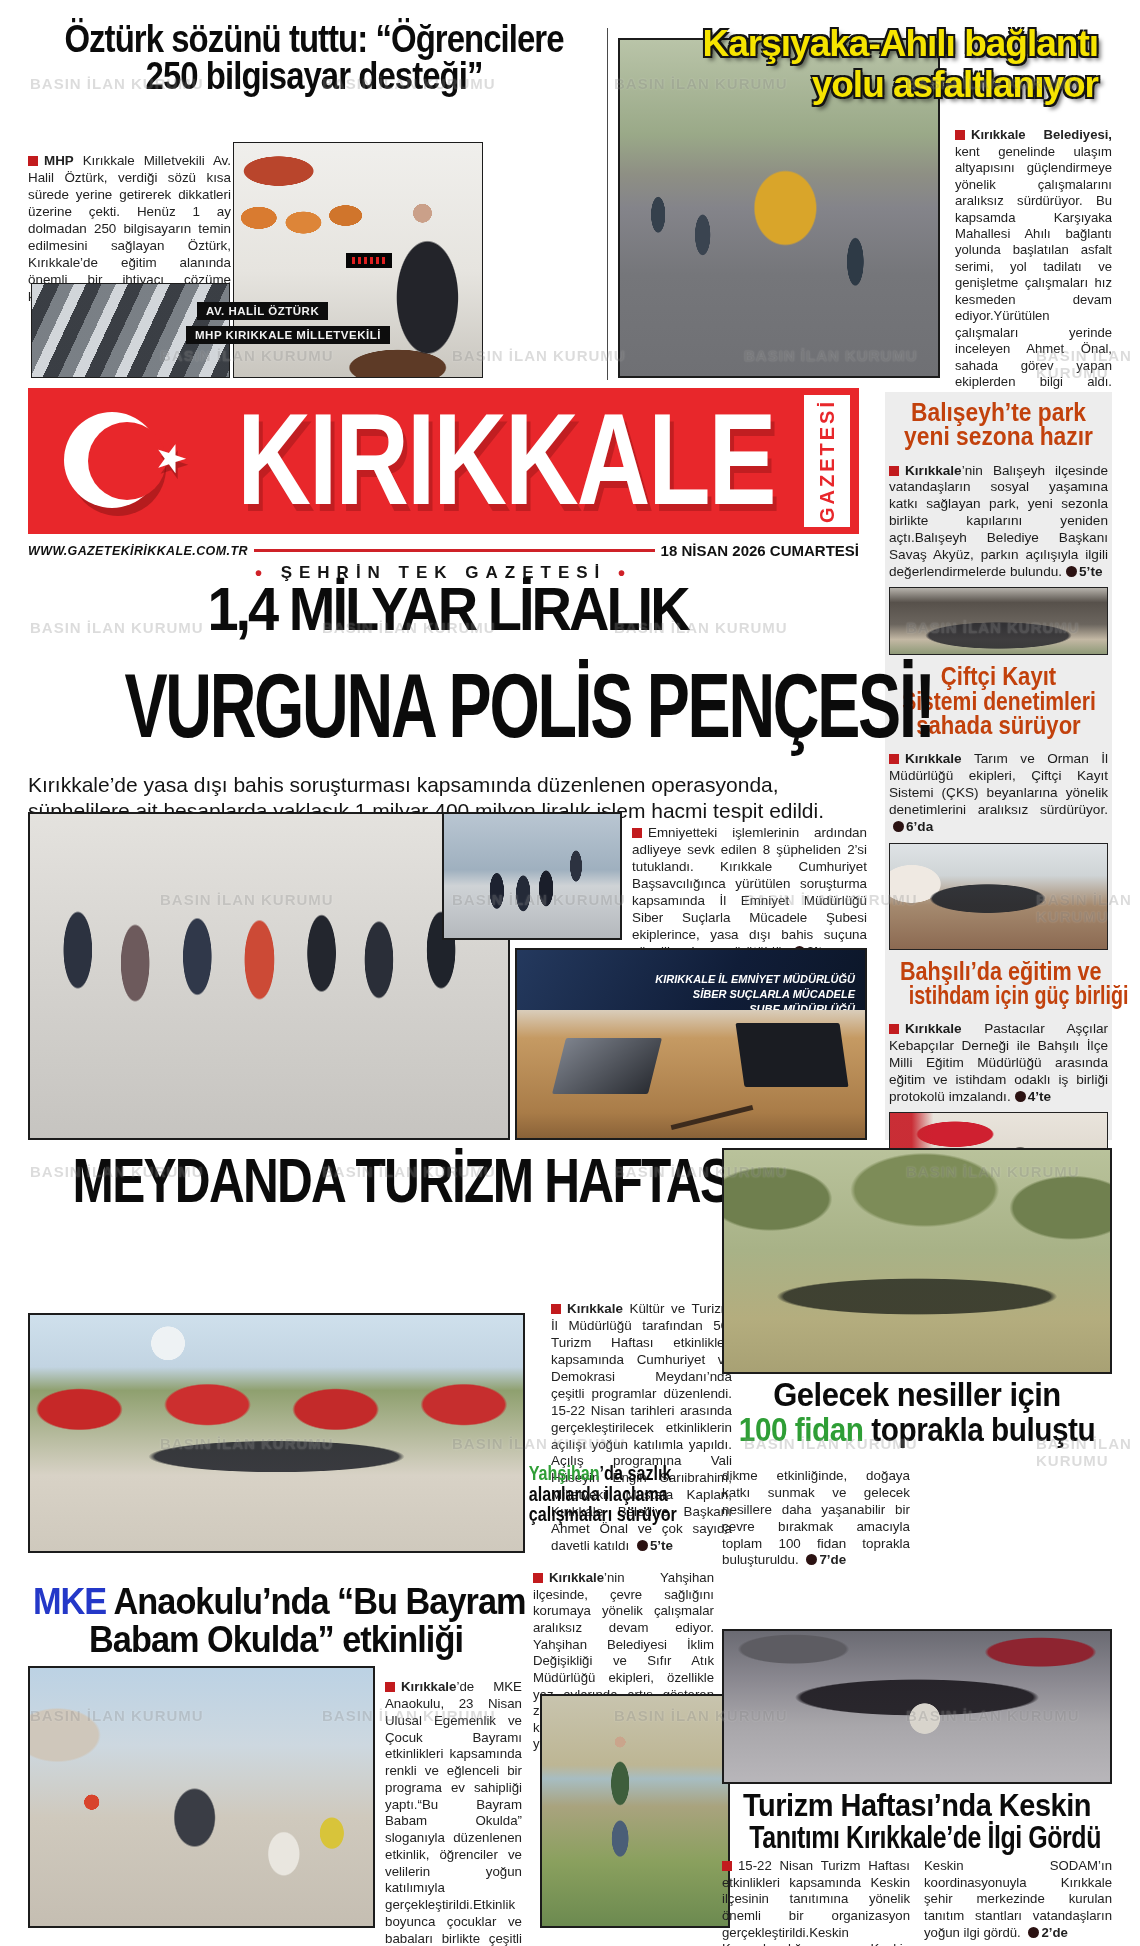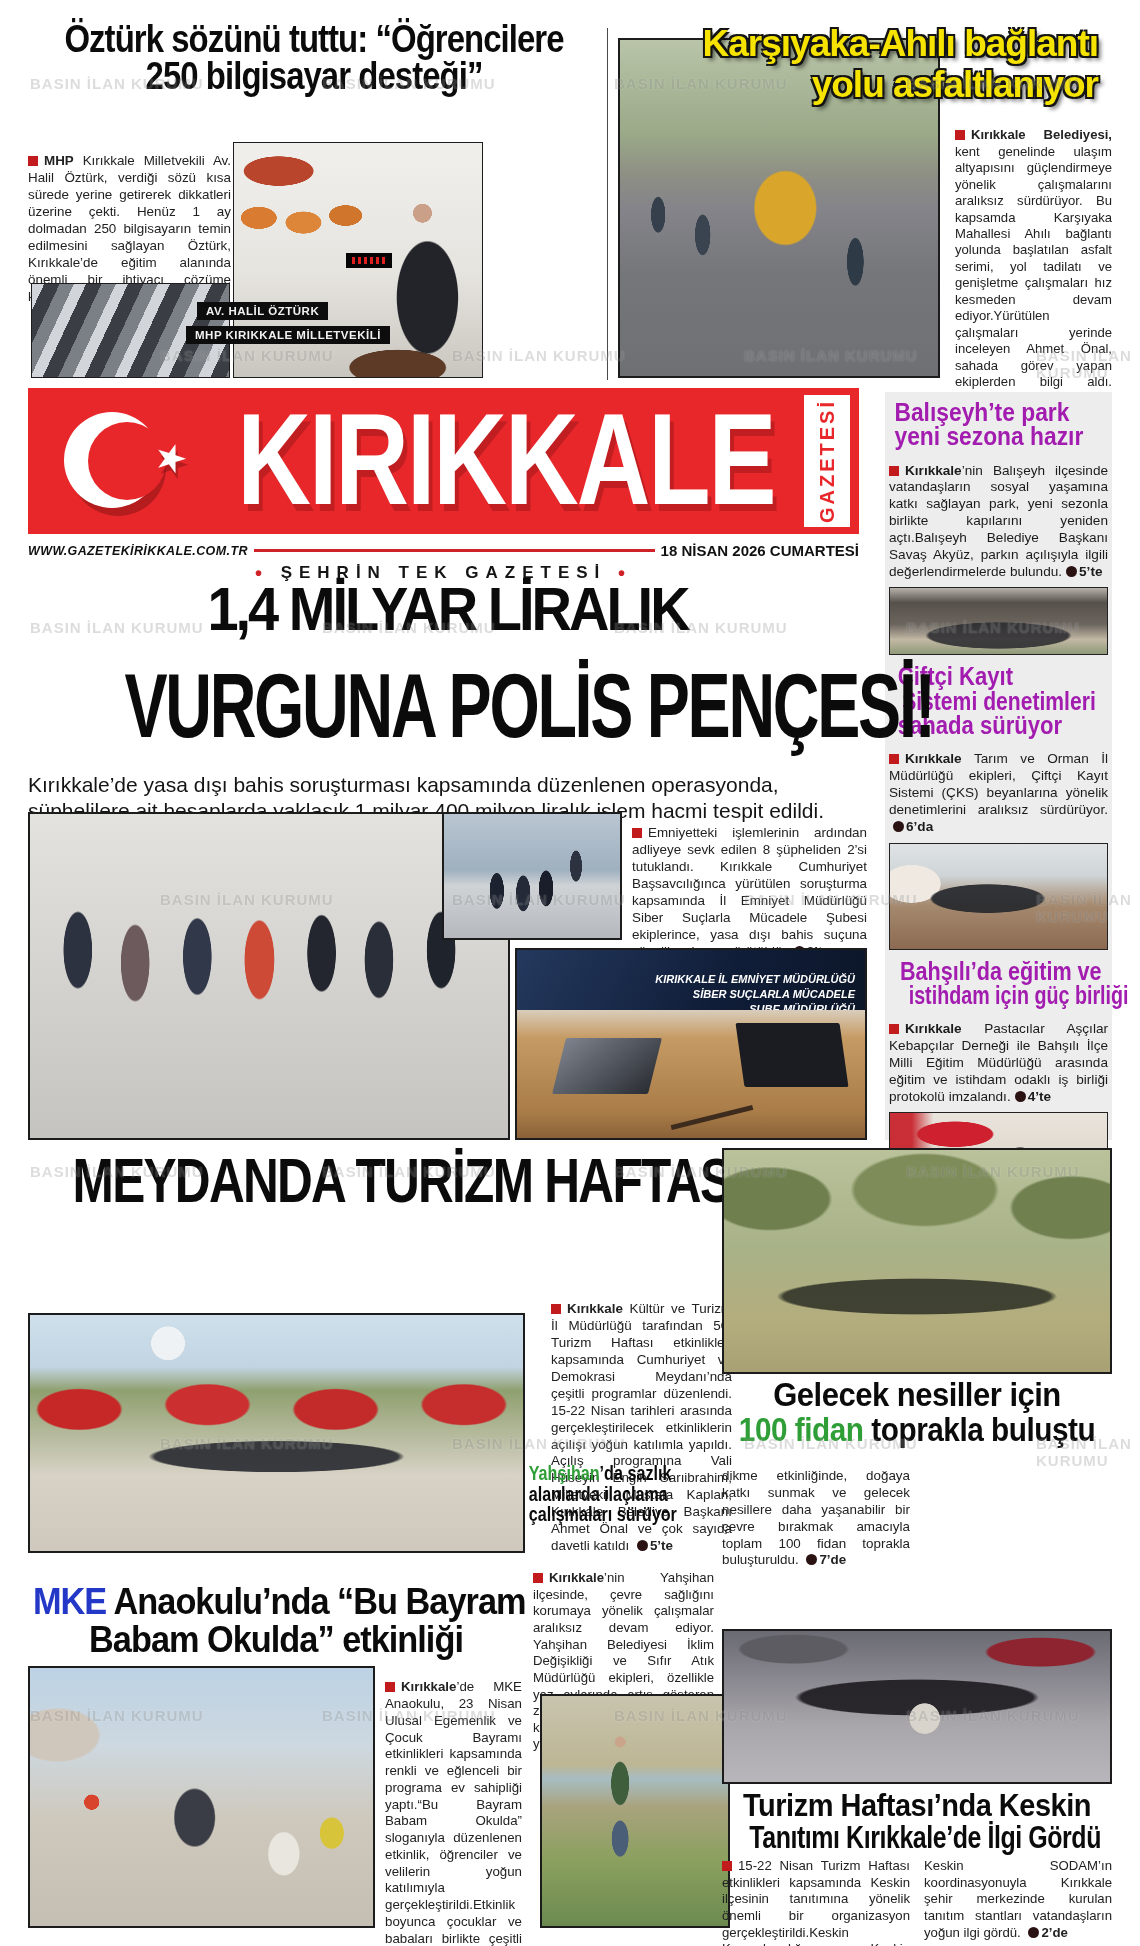--- a/index.html
+++ b/index.html
@@ -69,21 +69,21 @@
   .mast-strip b{writing-mode:vertical-rl;transform:rotate(180deg);color:#e8272b;font-size:20px;letter-spacing:3px;}
   .mast-line{left:28px;top:542px;width:831px;display:flex;align-items:center;}
   .mast-web{font-size:12.5px;font-weight:bold;font-style:italic;letter-spacing:.4px;color:#111;}
   .mast-rule{flex:1;height:3px;background:#cf2128;margin:0 6px;}
   .mast-date{font-size:15px;font-weight:bold;color:#111;}
   .mast-slogan{left:28px;top:562px;width:831px;text-align:center;font-size:17px;font-weight:bold;
       letter-spacing:7px;color:#151515;}
   .sdot{color:#cf2128;font-size:20px;vertical-align:-2px;}
   
   .rcol{left:885px;top:392px;width:227px;height:748px;background:#ededed;box-sizing:border-box;padding:6px 4px;}
-  .rc-h{font-weight:bold;color:#a21caf;font-size:24px;line-height:1.02;margin:2px 0 6px;}
+  .rc-h{text-align:center;font-weight:bold;color:#c2410c;font-size:24px;line-height:1.02;margin:2px 0 6px;}
   .rc-body{font-size:13.6px;line-height:1.24;text-align:justify;margin-bottom:7px;}
   .rc-ph{width:100%;height:68px;border:1px solid #222;box-sizing:border-box;margin-bottom:9px;}
   .ph-park{background:
      radial-gradient(ellipse 120px 22px at 50% 72%,rgba(40,40,45,.85) 58%,rgba(0,0,0,0) 61%),
      linear-gradient(180deg,#b7b3ac 0%,#57514b 22%,#6b655e 55%,#c3b8a4 78%,#8f9a78 100%);}
   .ph-cks{height:107px !important;background:
      radial-gradient(ellipse 95px 24px at 45% 52%,rgba(35,38,44,.9) 58%,rgba(0,0,0,0) 61%),
      radial-gradient(ellipse 46px 30px at 10% 38%,#efe9e2 62%,rgba(0,0,0,0) 64%),
      linear-gradient(180deg,#dfe3e6 0%,#cfd4d6 30%,#a58a6f 58%,#8c6a52 100%);}
   .ph-ofis{height:108px !important;background:

